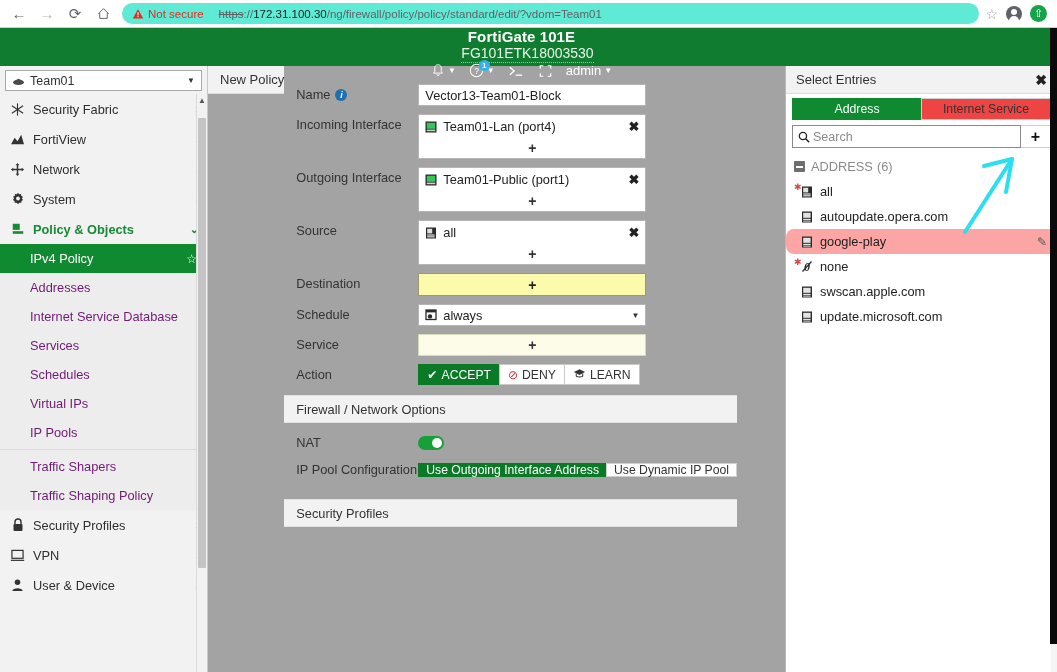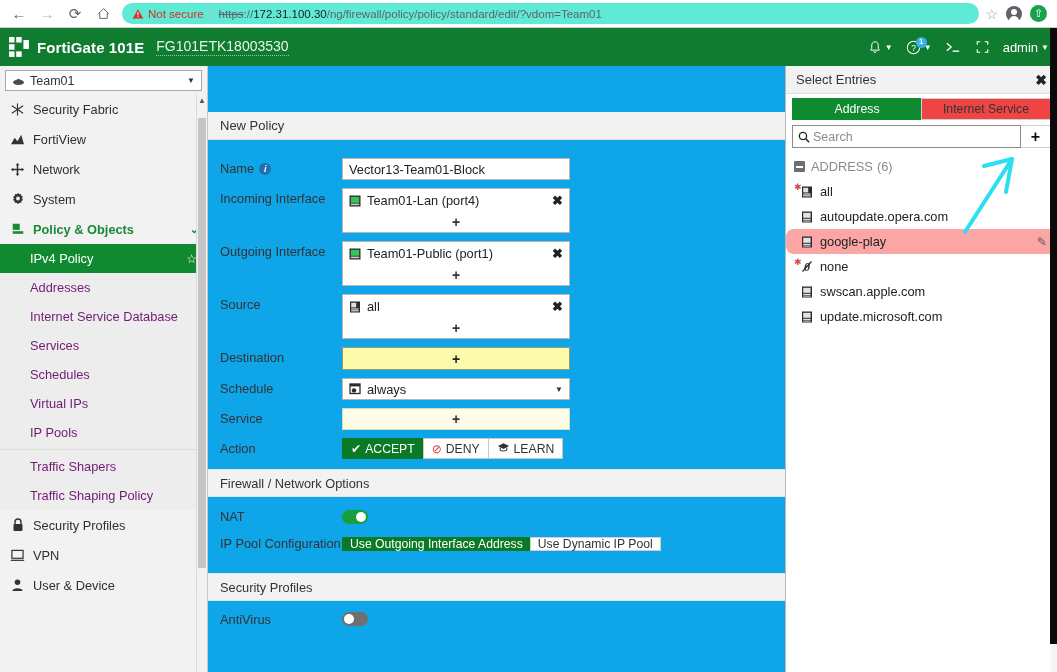--- a/index.html
+++ b/index.html
@@ -60,21 +60,22 @@
     width: 17px; height: 17px; border-radius: 50%;
     background: #16a34a; color: #fff; font-size: 11px;
     display: flex; align-items: center; justify-content: center;
     line-height: 1;
   }
 
   
   .fg-header {
     height: 38px; width: 1057px; background: #107c2f;
     display: flex; align-items: center; color: #fff;
-    padding: 0 8px 0 8px;
+    padding: 0 22px 0 8px;
+    flex-direction: column;
   }
   .fg-logo { width: 22px; height: 22px; display: block; margin-right: 7px; }
   .fg-title { font-size: 15px; font-weight: bold; letter-spacing: .1px; }
   .fg-serial {
     font-size: 14px; margin-left: 12px; color: #e8f4e9;
     border-bottom: 1px dotted #8fca9c; padding-bottom: 1px;
   }
   .fg-spacer { flex: 1; }
   .fg-tools { display: flex; align-items: center; gap: 13px; }
   .fg-ic { display: flex; align-items: center; color: #fff; font-size: 13px; position: relative; }
@@ -135,25 +136,24 @@
   .scroll-up {
     position: absolute; top: 2px; left: 1px; font-size: 8px; color: #555;
   }
   .scroll-thumb {
     position: absolute; top: 24px; left: 1px;
     width: 8px; height: 450px; background: #c4c4c4; border-radius: 1px;
   }
 
   
   .main {
-    width: 578px; background: #0ea5e9;
+    width: 578px; background: #a3a3a3;
     border-right: 1px solid #b9b9b9;
-    display: flex; flex-direction: column;
+    display: flex; flex-direction: row;
     overflow: hidden;
-    justify-content: center;
   }
   .section-head {
     height: 28px; background: #f2f2f2;
     border-bottom: 1px solid #ddd;
     display: flex; align-items: center; padding-left: 12px;
     font-size: 13px; color: #333;
   }
   .form-area { padding: 18px 0 0 0; }
   .frow { display: flex; align-items: flex-start; margin-bottom: 8px; padding-left: 12px; }
   .flabel {
@@ -674,26 +674,20 @@
       <div class="opt-row">
         <div class="opt-label">IP Pool Configuration</div>
         <div class="pill-group">
           <div class="pill on">Use Outgoing Interface Address</div>
           <div class="pill">Use Dynamic IP Pool</div>
         </div>
       </div>
 
       <div class="sec-band" style="margin-top:22px">Security Profiles</div>
 
-      <div class="clipped-row">
-        <div class="opt-label">AntiVirus</div>
-        <span class="toggle off">
-            <span class="knob"></span>
-          </span>
-      </div>
 
     </div>
   </div>
 
   <div class="rightpanel">
     <div class="rp-head">
       <span>Select Entries</span>
       <span class="rp-close">✖</span>
     </div>
 

